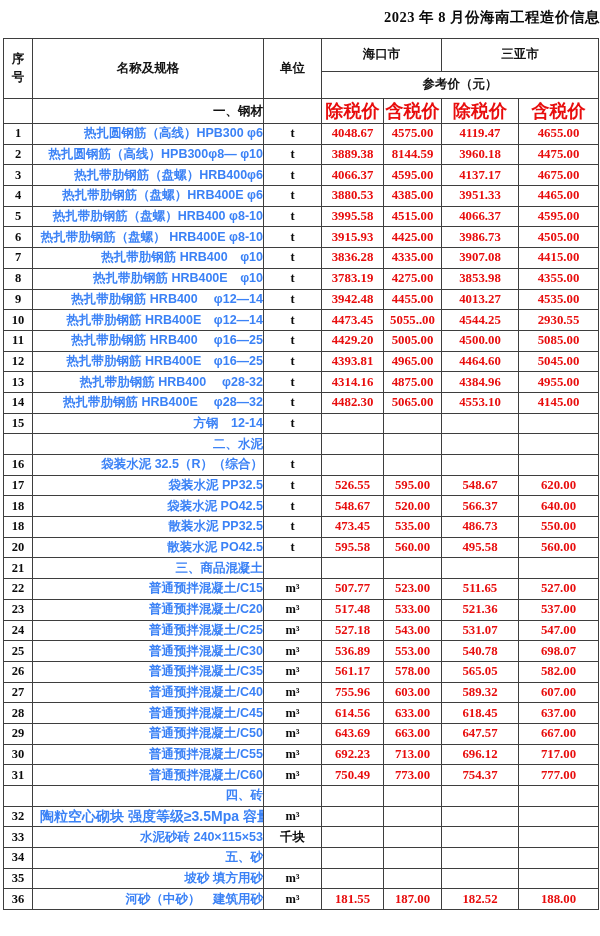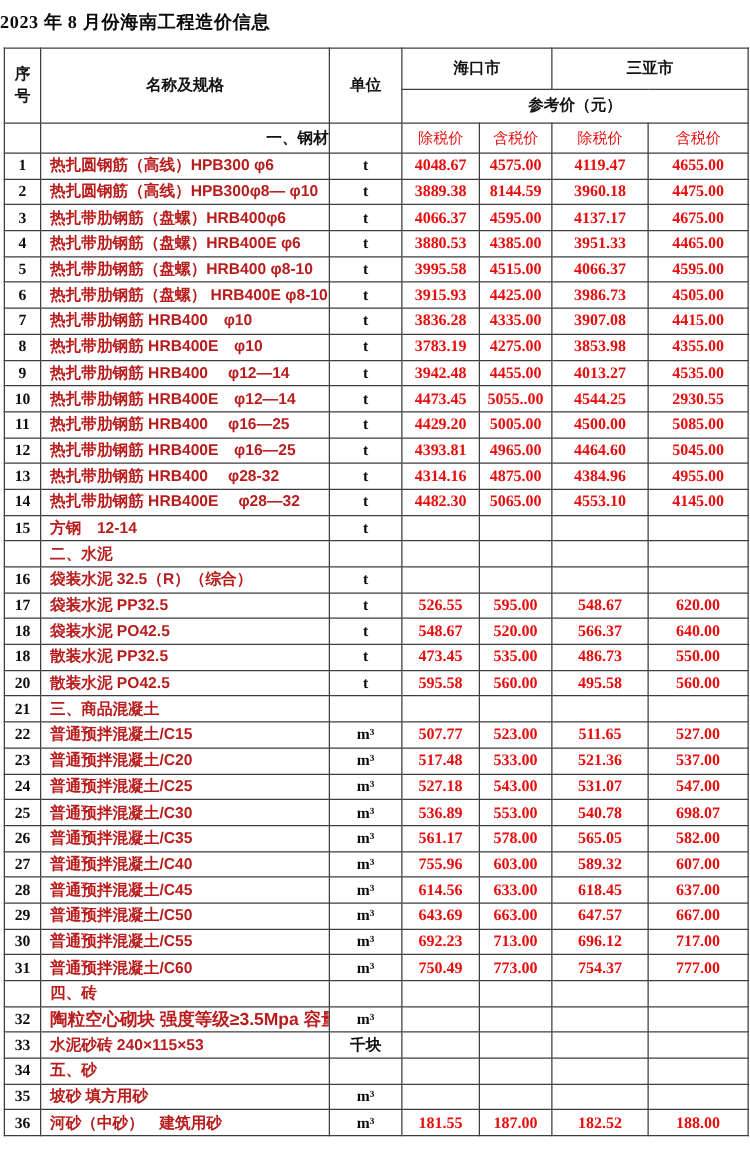--- a/index.html
+++ b/index.html
@@ -8,21 +8,21 @@
     background: #ffffff;
   }
   body {
     width: 600px;
     height: 936px;
     font-family: "Liberation Sans", "DejaVu Sans", sans-serif;
     color: #111111;
     overflow: hidden;
   }
   .page-title {
-    text-align: left;
+    text-align: right;
     font-family: "Liberation Serif", "DejaVu Serif", serif;
     font-weight: 700;
     font-size: 14.5px;
     padding-top: 8px;
     letter-spacing: 0.5px;
     color: #0a0a0a;
   }
   table.price-table {
     border-collapse: collapse;
     table-layout: fixed;
@@ -61,41 +61,41 @@
   }
   tr.subheader td { height: 23px; }
   tbody tr { height: 20.7px; }
   td.cell-no {
     font-family: "Liberation Serif", "DejaVu Serif", serif;
     font-weight: 700;
     font-size: 12.5px;
     color: #0c0c0c;
   }
   td.cell-name {
-    text-align: left;
+    text-align: right;
     padding-left: 7px;
     font-weight: 700;
     font-size: 12.5px;
-    color: #b91c1c;
+    color: #3b82f6;
   }
   td.cell-unit {
     font-family: "Liberation Serif", "DejaVu Serif", serif;
     font-weight: 700;
     font-size: 12.5px;
     color: #0c0c0c;
   }
   td.cell-price {
     font-family: "Liberation Serif", "DejaVu Serif", serif;
     font-weight: 700;
     font-size: 12.8px;
     color: var(--price-red, #e80d0d);
   }
   tr.subheader td.red-sub {
-    font-weight: 400;
-    font-size: 12px;
+    font-weight: 700;
+    font-size: 18px;
     color: var(--price-red, #e80d0d);
   }
   tr.subheader td.cat-name {
     text-align: right;
     padding-left: 7px;
     font-weight: 700;
     font-size: 12.5px;
   }
   tr.small-row td.cell-name {
     font-size: 14px;

